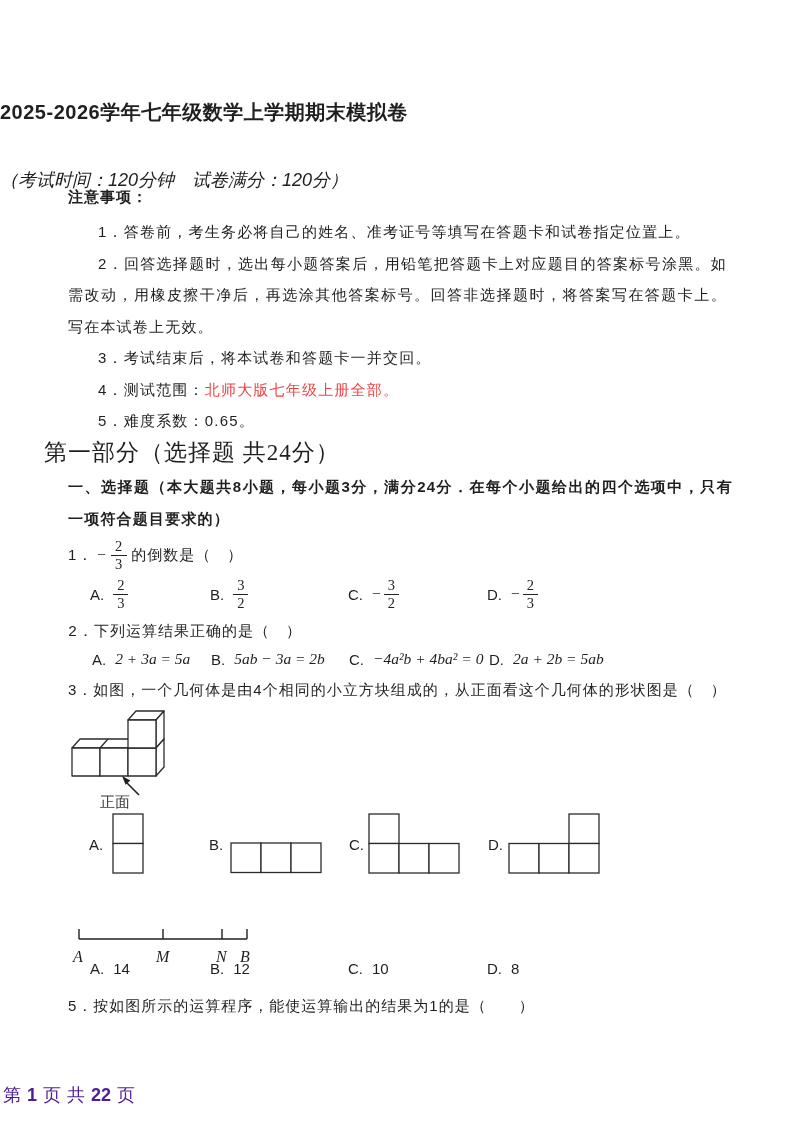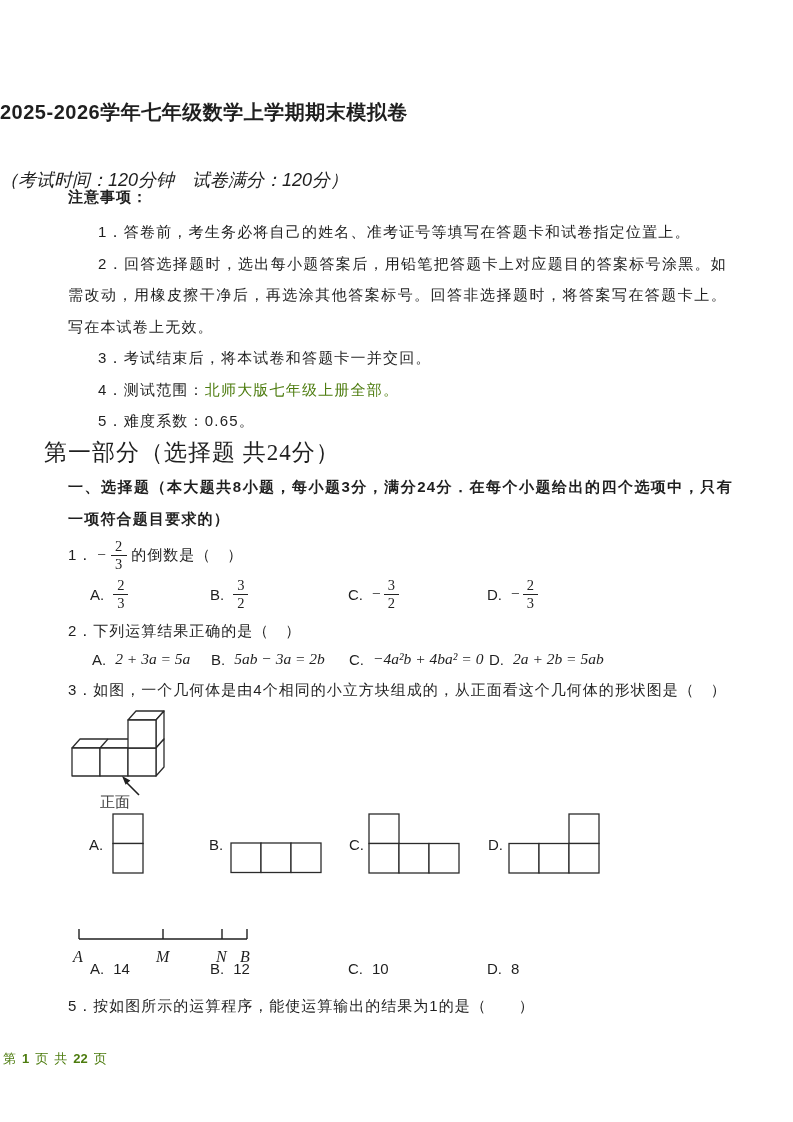--- a/index.html
+++ b/index.html
@@ -8,34 +8,34 @@
     margin:0 auto;overflow:hidden;color:#1f1f1f;
     font-family:"Liberation Sans",sans-serif;font-size:15px;
   }
   .abs{position:absolute;}
   .center{left:0;right:0;text-align:left;}
   .title{top:99px;font-size:20px;font-weight:bold;letter-spacing:.5px;}
   .subtitle{top:168px;font-size:18px;font-family:Liberation Sans, sans-serif;font-style:italic;}
   .notice-head{top:188px;left:68px;font-weight:bold;letter-spacing:1px;}
   .notice-body{top:216px;left:68px;right:66px;text-align:justify;letter-spacing:1.2px;}
   .notice-body p{margin:0;text-indent:2em;line-height:31.5px;}
-  .hl{color:#4d7c0f;}
+  .hl{color:#ef4444;}
   .sec-head{top:437px;font-size:23px;font-weight:normal;font-family:"Liberation Serif",serif;letter-spacing:1px;padding-left:44px;}
   .intro{top:471px;left:68px;right:60px;font-weight:bold;line-height:32px;text-align:justify;letter-spacing:1.2px;}
   .stem{left:68px;letter-spacing:1px;}
   .row{left:0;width:100%;height:44px;}
   .opt{position:absolute;top:0;display:flex;align-items:center;gap:9px;white-space:nowrap;}
   .mt{font-family:"Liberation Serif",serif;font-style:italic;font-size:15.5px;letter-spacing:0;}
   .sr{font-family:"Liberation Serif",serif;font-size:15.5px;}
   .frac{display:inline-flex;flex-direction:column;text-align:center;vertical-align:middle;
         font-family:"Liberation Serif",serif;font-size:14.5px;line-height:1.15;}
   .frac .num{border-bottom:1.2px solid #222;padding:0 4px;}
   .frac .den{padding:0 4px;}
   .q1line{display:flex;align-items:center;gap:4px;}
-  .footer{top:1050px;font-family:"Liberation Serif",serif;font-size:13px;color:#4d7c0f;}
+  .footer{top:1083px;font-family:"Liberation Serif",serif;font-size:18px;color:#4c1d95;}
   .footer span{margin:0 3px;}
   .footer .pg{font-family:"Liberation Sans",sans-serif;font-weight:bold;}
   svg{display:block;}
   svg text{font-family:"Liberation Serif",serif;}
 </style>
 </head>
 <body>
 
 <div class="page">
 
@@ -89,21 +89,21 @@
     <span class="opt" style="left:487px;">
       <span>D.</span>
       <span class="sr">−</span>
       <span class="frac" style="margin-left:-6px;">
           <span class="num">2</span>
           <span class="den">3</span>
         </span>
     </span>
   </div>
 
-  <div class="abs stem" style="top:622px;">2．下列运算结果正确的是（　）</div>
+  <div class="abs stem" style="top:622px;font-family:Liberation Mono, monospace;">2．下列运算结果正确的是（　）</div>
   <div class="abs row" style="top:650px;height:24px;">
     <span class="opt" style="left:92px;">
         <span>A.</span>
         <span class="mt">2 + 3a = 5a</span>
       </span>
     <span class="opt" style="left:211px;">
         <span>B.</span>
         <span class="mt">5ab − 3a = 2b</span>
       </span>
     <span class="opt" style="left:349px;">

